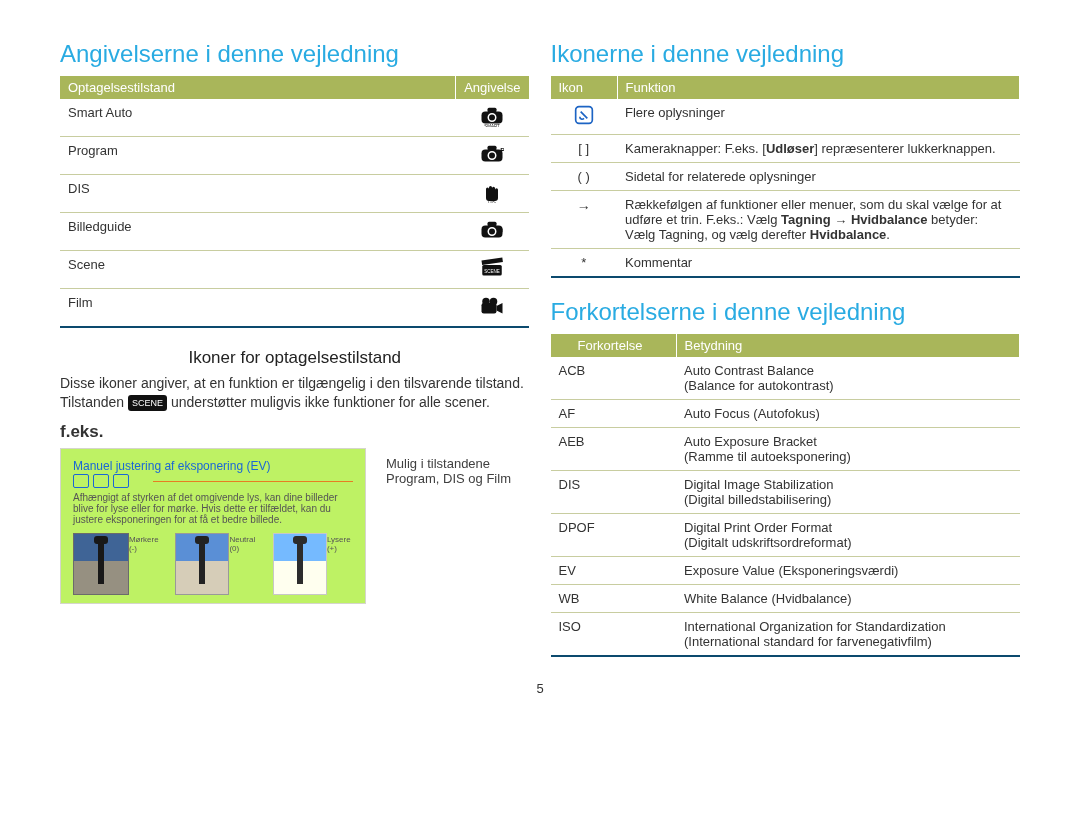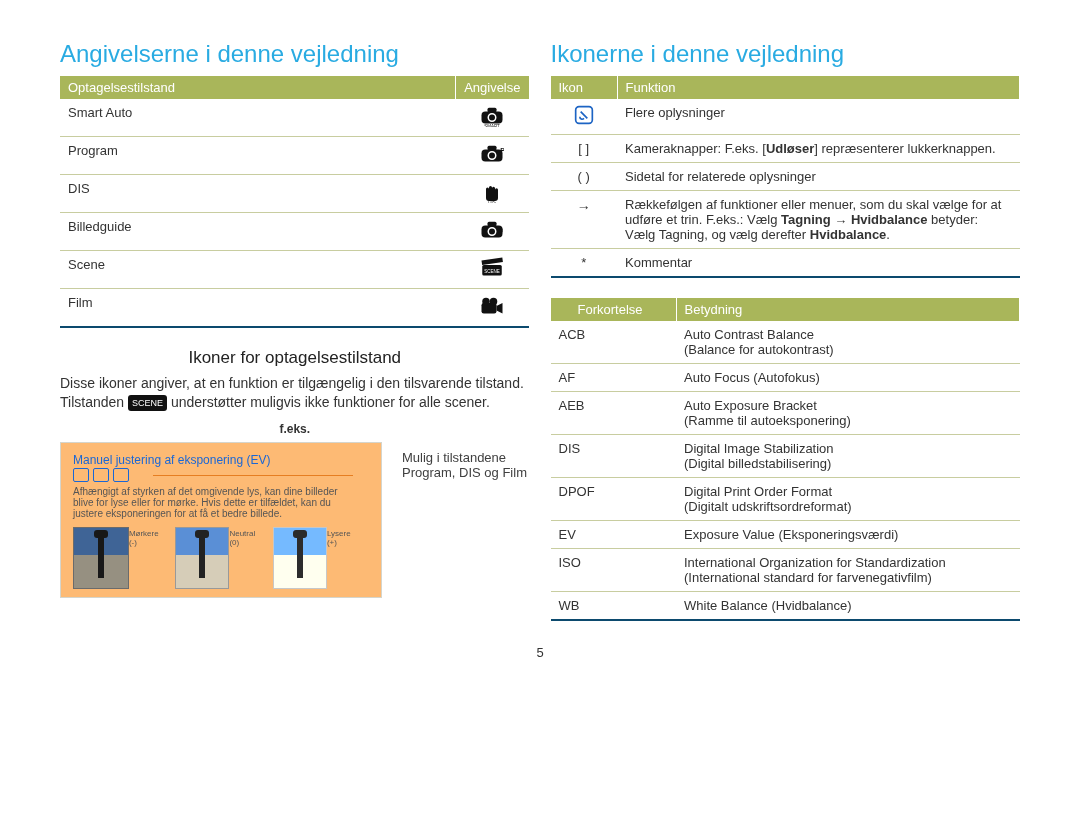--- a/index.html
+++ b/index.html
@@ -59,31 +59,30 @@
   .scene-badge{
     display:inline-block;
     background:#111;
     color:#fff;
     font-size:9px;
     padding:2px 4px;
     border-radius:3px;
     vertical-align:middle;
   }
   .feks{
-    font-size:12px;
+    font-size:17px;
     font-weight:bold;
     margin:10px 0 6px 0;
-    text-align:center;
   }
   .example-wrap{display:flex;gap:20px;align-items:flex-start;}
   .example-box{
     border:1px solid #d5d5cc;
-    background:#fdba74;
+    background:#bef264;
     width:280px;
-    padding:10px 28px 8px 12px;
+    padding:10px 12px 8px 12px;
     font-size:10px;
     color:#555;
     position:relative;
   }
   .example-box .title{
     color:#1a67d6;
     font-size:12px;
     line-height:1.3;
   }
   .example-box .ev-line{
@@ -294,20 +293,21 @@
             <td class="icon-col"><span class="arrow">→</span></td>
             <td>Rækkefølgen af funktioner eller menuer, som du skal vælge for at udføre et trin. F.eks.: Vælg <b>Tagning</b> → <b>Hvidbalance</b> betyder: Vælg Tagning, og vælg derefter <b>Hvidbalance</b>.</td>
           </tr>
           <tr>
             <td class="icon-col"><span>*</span></td>
             <td>Kommentar</td>
           </tr>
         </tbody>
     </table>
 
+    <h1 class="sec" style="margin-top:18px;">Forkortelserne i denne vejledning</h1>
     <table class="tbl">
       <thead>
         <tr>
           <th style="width:90px;padding-left:27px;">Forkortelse</th>
           <th>Betydning</th>
         </tr>
       </thead>
       <tbody id="abbr-body">
           <tr>
             <td>ACB</td>
@@ -327,25 +327,25 @@
           </tr>
           <tr>
             <td>DPOF</td>
             <td>Digital Print Order Format<br>(Digitalt udskriftsordreformat)</td>
           </tr>
           <tr>
             <td>EV</td>
             <td>Exposure Value (Eksponeringsværdi)</td>
           </tr>
           <tr>
+            <td>WB</td>
+            <td>White Balance (Hvidbalance)</td>
+          </tr>
+          <tr>
             <td>ISO</td>
             <td>International Organization for Standardization<br>(International standard for farvenegativfilm)</td>
-          </tr>
-          <tr>
-            <td>WB</td>
-            <td>White Balance (Hvidbalance)</td>
           </tr>
         </tbody>
     </table>
   </div>
 </div>
 
 <div class="pagenum">5</div>
 
 </body></html>

